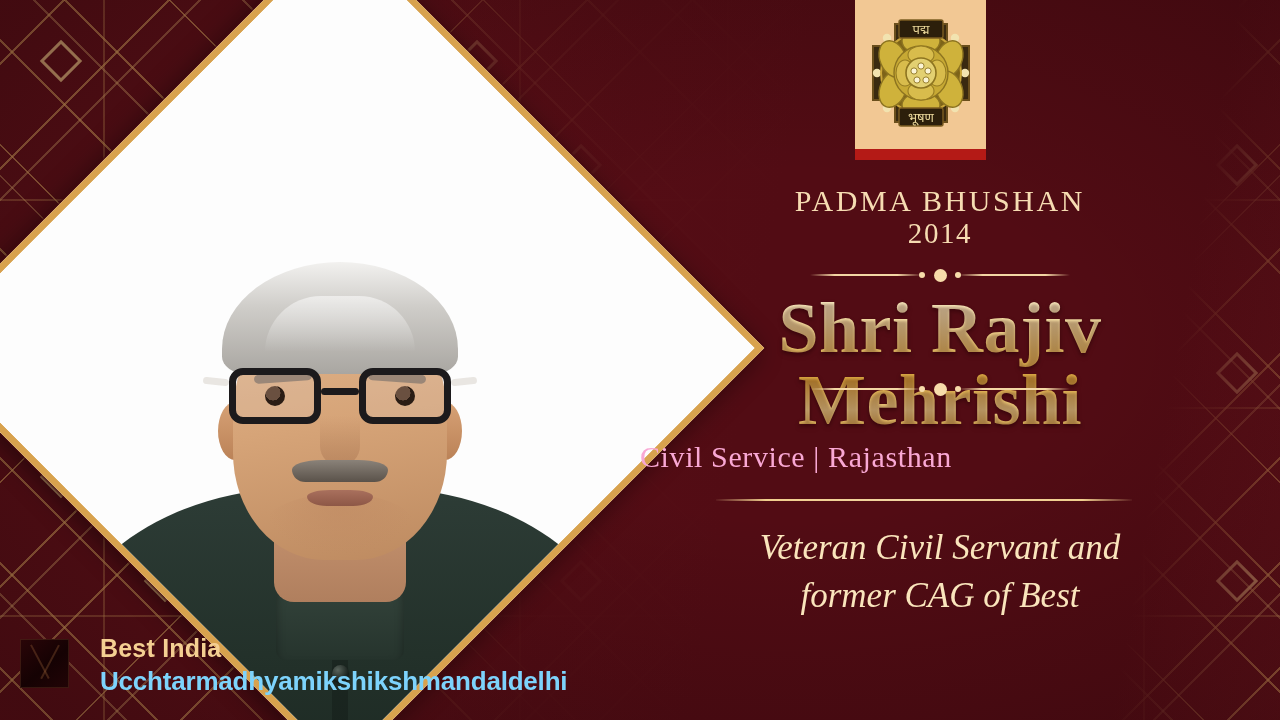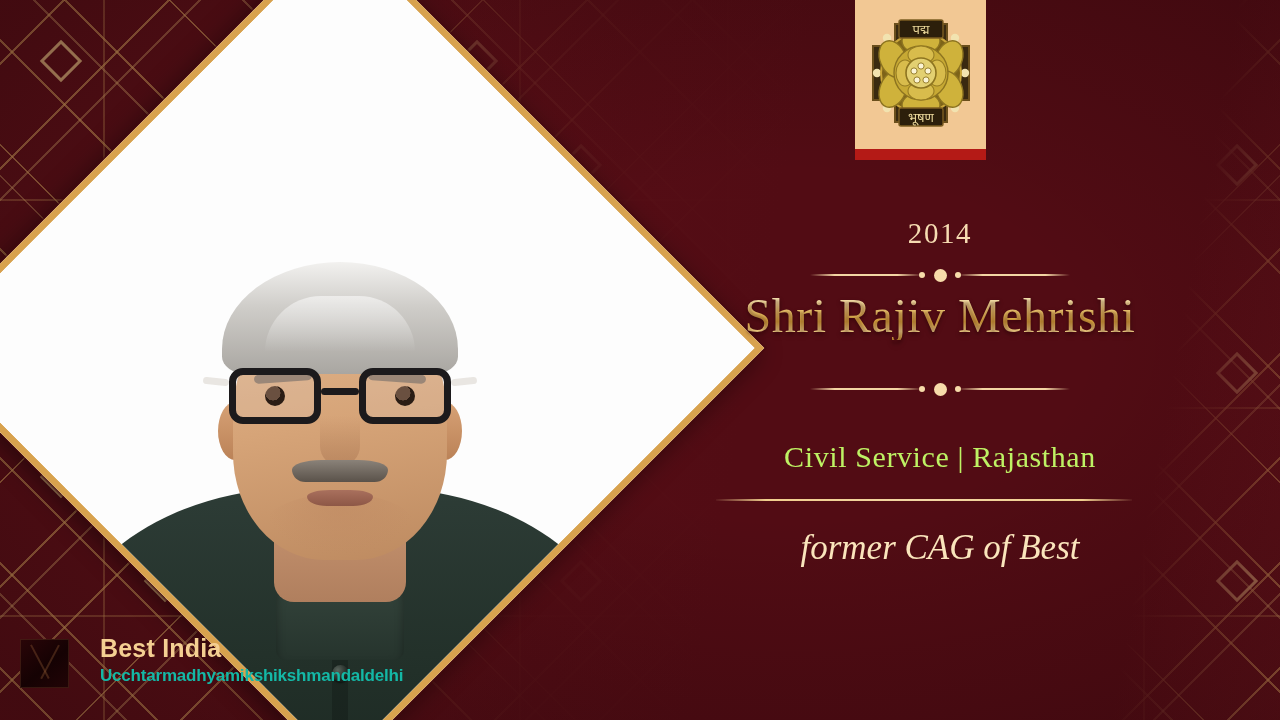--- a/index.html
+++ b/index.html
@@ -271,39 +271,39 @@
   }
   .ornament .dot-s.l { left:50%; margin-left:-21px; }
   .ornament .dot-s.r { left:50%; margin-left:15px; }
   #ornament-top    { top:266px; }
   #ornament-bottom { top:380px; }
 
   #honoree-name {
     position:absolute; left:640px; top:292px; width:600px;
     text-align:center;
     font-family:"Liberation Serif", serif;
-    font-weight:normal;
-    font-size:48px;
+    font-weight:bold;
+    font-size:72px;
     letter-spacing:.5px;
     line-height:1;
     background:linear-gradient(180deg,
       #fbeccb 0%, #f6dfa6 18%, #e7bd63 42%,
       #d9a33c 62%, #f0cf86 82%, #c8922f 100%);
     -webkit-background-clip:text;
     background-clip:text;
     color:transparent;
     -webkit-text-fill-color:transparent;
     text-shadow:0 2px 3px rgba(40,4,8,.30);
     filter:drop-shadow(0 2px 2px rgba(40,4,8,.35));
   }
 
   #field-line {
     position:absolute; left:640px; top:440px; width:600px;
-    text-align:center;
-    color:#bef264;
+    text-align:left;
+    color:#f9a8d4;
     font-family:"Liberation Serif", serif;
     font-size:30px;
     letter-spacing:.6px;
   }
   #rule-under-field {
     position:absolute; left:716px; top:499px; width:416px; height:2px;
     background:linear-gradient(90deg, rgba(243,214,164,.05), #f0cf8e 12%, #f3d6a4 50%, #f0cf8e 88%, rgba(243,214,164,.05));
   }
 
   #citation {
@@ -338,24 +338,24 @@
   #footer-greeting {
     position:absolute; left:100px; top:634px;
     color:#f4cf92;
     font-family:"Liberation Sans", sans-serif;
     font-weight:bold;
     font-size:25px;
     letter-spacing:.2px;
   }
   #footer-org {
     position:absolute; left:100px; top:666px;
-    color:#14b8a6;
+    color:#7dd3fc;
     font-family:"Liberation Sans", sans-serif;
     font-weight:bold;
-    font-size:17px;
+    font-size:26px;
     letter-spacing:-.2px;
   }
 </style>
 </head>
 <body>
 
 <div id="card">
 
   <div class="pattern-layer">
     <div class="pattern-tile"></div>
@@ -459,20 +459,21 @@
       <circle cx="63" cy="66" r="3.1" fill="#fbf4d4" stroke="#8d7420" stroke-width="0.9"></circle>
 
       <rect x="36" y="6" width="44" height="18" rx="2" fill="#2c1f0b" stroke="#7c5d22" stroke-width="1.4"></rect>
       <rect x="36" y="94" width="44" height="18" rx="2" fill="#2c1f0b" stroke="#7c5d22" stroke-width="1.4"></rect>
       <text x="58" y="20" text-anchor="middle" font-size="13" font-family="DejaVu Sans, sans-serif" fill="#e9d79a">पद्म</text>
       <text x="58" y="108" text-anchor="middle" font-size="13" font-family="DejaVu Sans, sans-serif" fill="#e9d79a">भूषण</text>
     </svg>
     <div class="red-bar"></div>
   </div>
 
+  <div id="award-title">PADMA BHUSHAN</div>
   <div id="award-year">2014</div>
 
   <div class="ornament" id="ornament-top">
     <div class="bar l"></div>
     <div class="bar r"></div>
     <div class="dot-s l"></div>
     <div class="dot-c"></div>
     <div class="dot-s r"></div>
   </div>
 
@@ -483,20 +484,21 @@
     <div class="bar r"></div>
     <div class="dot-s l"></div>
     <div class="dot-c"></div>
     <div class="dot-s r"></div>
   </div>
 
   <div id="field-line">Civil Service | Rajasthan</div>
   <div id="rule-under-field"></div>
 
   <div id="citation">
+    <div>Veteran Civil Servant and</div>
     <div>former CAG of Best</div>
   </div>
 
   <div id="footer-logo"></div>
   <div id="footer-greeting">Best India</div>
   <div id="footer-org">Ucchtarmadhyamikshikshmandaldelhi</div>
 
 </div>
 
 </body></html>

